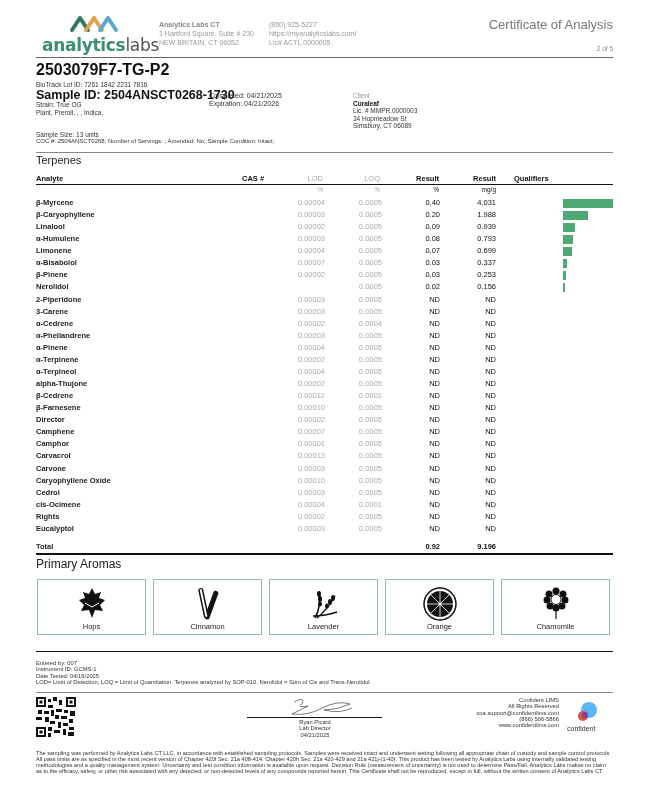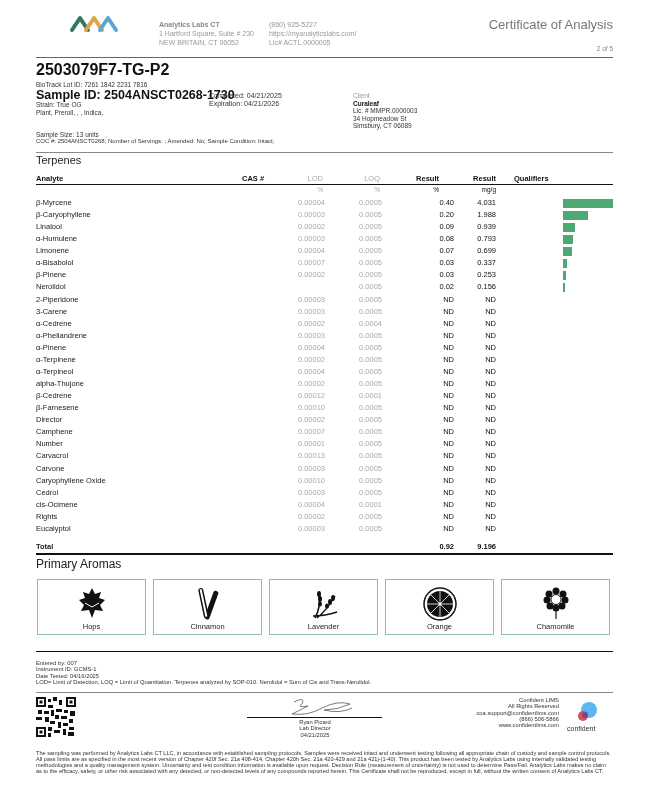--- a/index.html
+++ b/index.html
@@ -11,42 +11,45 @@
   .hdr-small { font-size: 7px; color: #999; line-height: 9px; }
   .hdr-small b { color: #888; }
   .title { font-size: 13px; color: #777; }
   .rule { position: absolute; height: 1px; background: #666; }
   .rule-b { position: absolute; height: 2px; background: #111; }
   .big-id { font-size: 16px; font-weight: bold; color: #111; }
   .sm { font-size: 6.5px; line-height: 7.5px; color: #333; }
   .sample-id { font-size: 12.5px; font-weight: bold; color: #111; }
   .row { position: absolute; left: 36px; width: 577px; height: 12px; font-size: 7.5px; line-height: 12px; }
   .row span { position: absolute; }
-  .c-name { left: 0; color: #222; }
+  .c-name { left: 0; color: #222; font-weight: bold; }
   .c-lod { right: 288px; color: #aaa; text-align: right; }
   .c-loq { right: 231px; color: #aaa; text-align: right; }
-  .c-rp { right: 159px; color: #111; text-align: left; }
+  .c-rp { right: 173px; color: #111; text-align: left; }
   .c-rm { right: 117px; color: #111; text-align: center; }
   .bar { position: absolute; height: 9px; top: 1.5px; background: #4ea874; }
   .th { position: absolute; font-size: 7.5px; font-weight: bold; color: #111; }
   .th.grey { color: #aaa; font-weight: normal; }
   .aroma { position: absolute; top: 579px; width: 109px; height: 56px; border: 1px solid #8fbfa8; }
   .aroma .lbl { position: absolute; bottom: 3px; width: 100%; text-align: center; font-size: 7.5px; color: #222; }
   .aroma svg { position: absolute; left: 50%; top: 6px; transform: translateX(-50%); }
   .foot { font-size: 5.8px; line-height: 6.3px; color: #333; }
 </style>
 </head>
 <body>
 
 <div class="abs" style="left:40px;top:12px;width:110px;height:46px;">
   <svg width="110" height="22" viewBox="0 0 110 22" style="position:absolute;left:0;top:0;">
     <polyline points="32,18 40,6 48,18" fill="none" stroke="#2f7a5d" stroke-width="4" stroke-linecap="round" stroke-linejoin="round"></polyline>
     <polyline points="46,18 54,6 62,18" fill="none" stroke="#e0a24a" stroke-width="4" stroke-linecap="round" stroke-linejoin="round"></polyline>
     <polyline points="60,18 68,6 76,18" fill="none" stroke="#5aa7d6" stroke-width="4" stroke-linecap="round" stroke-linejoin="round"></polyline>
   </svg>
+  <div class="logo-text" style="position:absolute;left:2px;top:23px;">
+    <span class="a">analytics</span><span class="b">labs</span>
+  </div>
 </div>
 
 <div class="abs hdr-small" style="left:159px;top:20px;">
   <div><b>Analytics Labs CT</b></div>
   <div>1 Hartford Square, Suite # 230</div>
   <div>NEW BRITAIN, CT 06052</div>
 </div>
 <div class="abs hdr-small" style="left:269px;top:20px;">
   <div>(860) 925-5227</div>
   <div>https://myanalyticslabs.com/</div>
@@ -234,21 +237,21 @@
       <span class="c-rm">ND</span>
     </div>
     <div class="row" style="top: 426.33px;">
       <span class="c-name">Camphene</span>
       <span class="c-lod">0.00007</span>
       <span class="c-loq">0.0005</span>
       <span class="c-rp">ND</span>
       <span class="c-rm">ND</span>
     </div>
     <div class="row" style="top: 438.4px;">
-      <span class="c-name">Number</span>
+      <span class="c-name">Camphor</span>
       <span class="c-lod">0.00001</span>
       <span class="c-loq">0.0005</span>
       <span class="c-rp">ND</span>
       <span class="c-rm">ND</span>
     </div>
     <div class="row" style="top: 450.47px;">
       <span class="c-name">Carvacrol</span>
       <span class="c-lod">0.00013</span>
       <span class="c-loq">0.0005</span>
       <span class="c-rp">ND</span>

